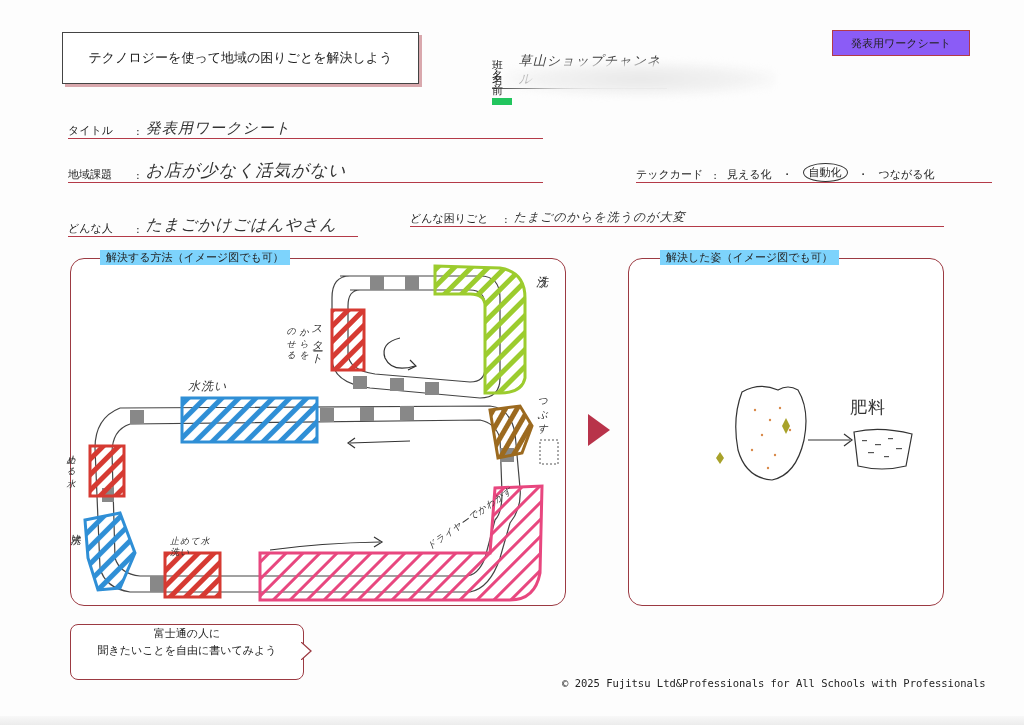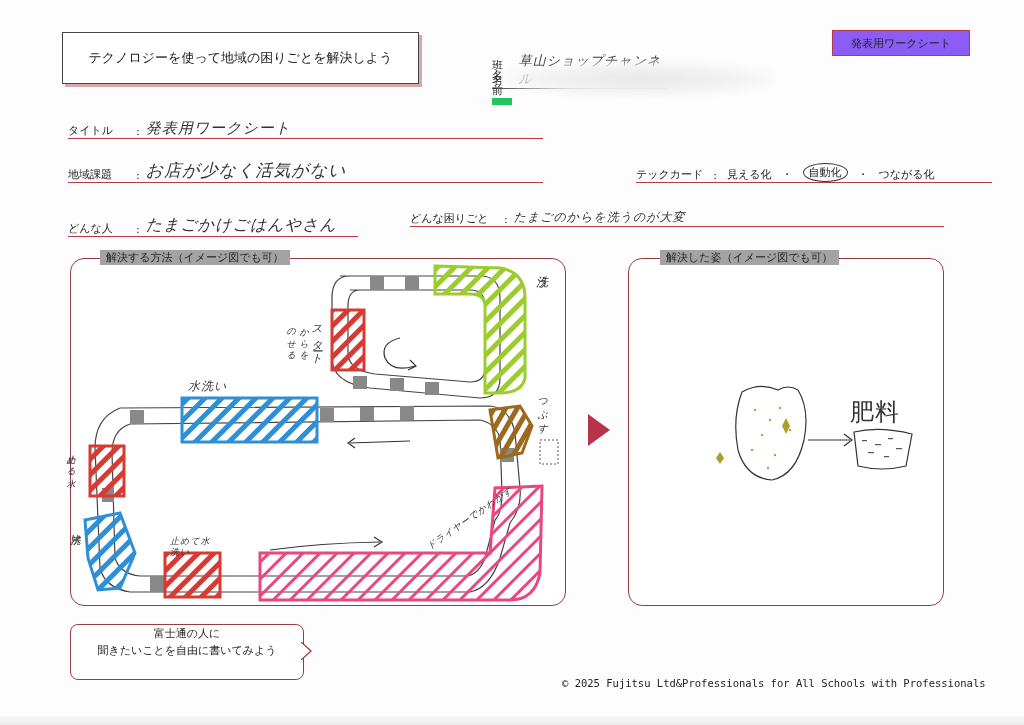--- a/index.html
+++ b/index.html
@@ -9,21 +9,21 @@
   .theme-box { left:62px; top:32px; width:355px; height:50px; border:1.5px solid #444; background:#fff;
                box-shadow:3px 3px 0 #d9a8ad; display:flex; align-items:center; justify-content:center;
                font-size:13px; }
   .label-sm { font-size:11px; color:#222; }
   .hand { font-family:"DejaVu Serif", serif; font-style:italic; color:#333; letter-spacing:1px; }
   .line-red { border-bottom:1.5px solid #b43a48; }
   .tag-box { left:832px; top:30px; width:136px; height:24px; border:1.5px solid #b43a48; font-size:11px;
              display:flex; align-items:center; justify-content:center; background:#8b5cf6; }
   .row { display:flex; align-items:flex-end; gap:6px; }
   .panel { border:1.5px solid #9c3a42; border-radius:14px; background:#fff; }
-  .panel-title { font-size:11px; background:#a3a3a3; padding:0 6px; }
+  .panel-title { font-size:11px; background:#7dd3fc; padding:0 6px; }
   .bubble { left:70px; top:624px; width:232px; height:54px; border:1.3px solid #9c3a42; border-radius:8px;
             font-size:11px; text-align:center; display:flex; flex-direction:column; 
             line-height:17px; background:#fff; }
   .copyright { left:562px; top:677px; font-family:"DejaVu Sans Mono", monospace; font-size:10.5px; color:#222; }
   .circle-sel { border:1.2px solid #333; border-radius:50%; padding:1px 5px; }
   .scan-edge { left:0; top:716px; width:1024px; height:9px; background:linear-gradient(#f8f8f8,#ececec); }
   .blur-name { left:505px; top:62px; width:270px; height:34px; background:radial-gradient(ellipse at center, #e8e8e8 0%, #f3f3f3 55%, rgba(253,253,253,0) 80%); filter:blur(3px); }
 </style>
 </head>
 <body>
@@ -177,21 +177,21 @@
   <path d="M154 52 Q180 46 212 54 L206 86 Q182 92 158 86 Z" fill="#fff" stroke="#333" stroke-width="1.2"></path>
   <g fill="#555">
     <rect x="162" y="60" width="5" height="1.2"></rect>
       <rect x="175" y="64" width="6" height="1.2"></rect>
       <rect x="188" y="58" width="5" height="1.2"></rect>
     <rect x="168" y="72" width="6" height="1.2"></rect>
       <rect x="184" y="76" width="5" height="1.2"></rect>
       <rect x="196" y="68" width="6" height="1.2"></rect>
   </g>
 </svg>
-<div class="abs hand" style="left:850px;top:396px;font-size:24px;font-style:normal;">肥料</div>
+<div class="abs hand" style="left:850px;top:396px;font-size:17px;font-style:normal;">肥料</div>
 
 <div class="abs bubble">
   <span>富士通の人に</span>
   <span>聞きたいことを自由に書いてみよう</span>
 </div>
 <svg class="abs" style="left:301px;top:642px;" width="12" height="18">
   <path d="M0 0 L10 9 L0 18" fill="#fff" stroke="#9c3a42" stroke-width="1.3"></path>
 </svg>
 
 <div class="abs copyright">© 2025 Fujitsu Ltd&amp;Professionals for All Schools with Professionals</div>

